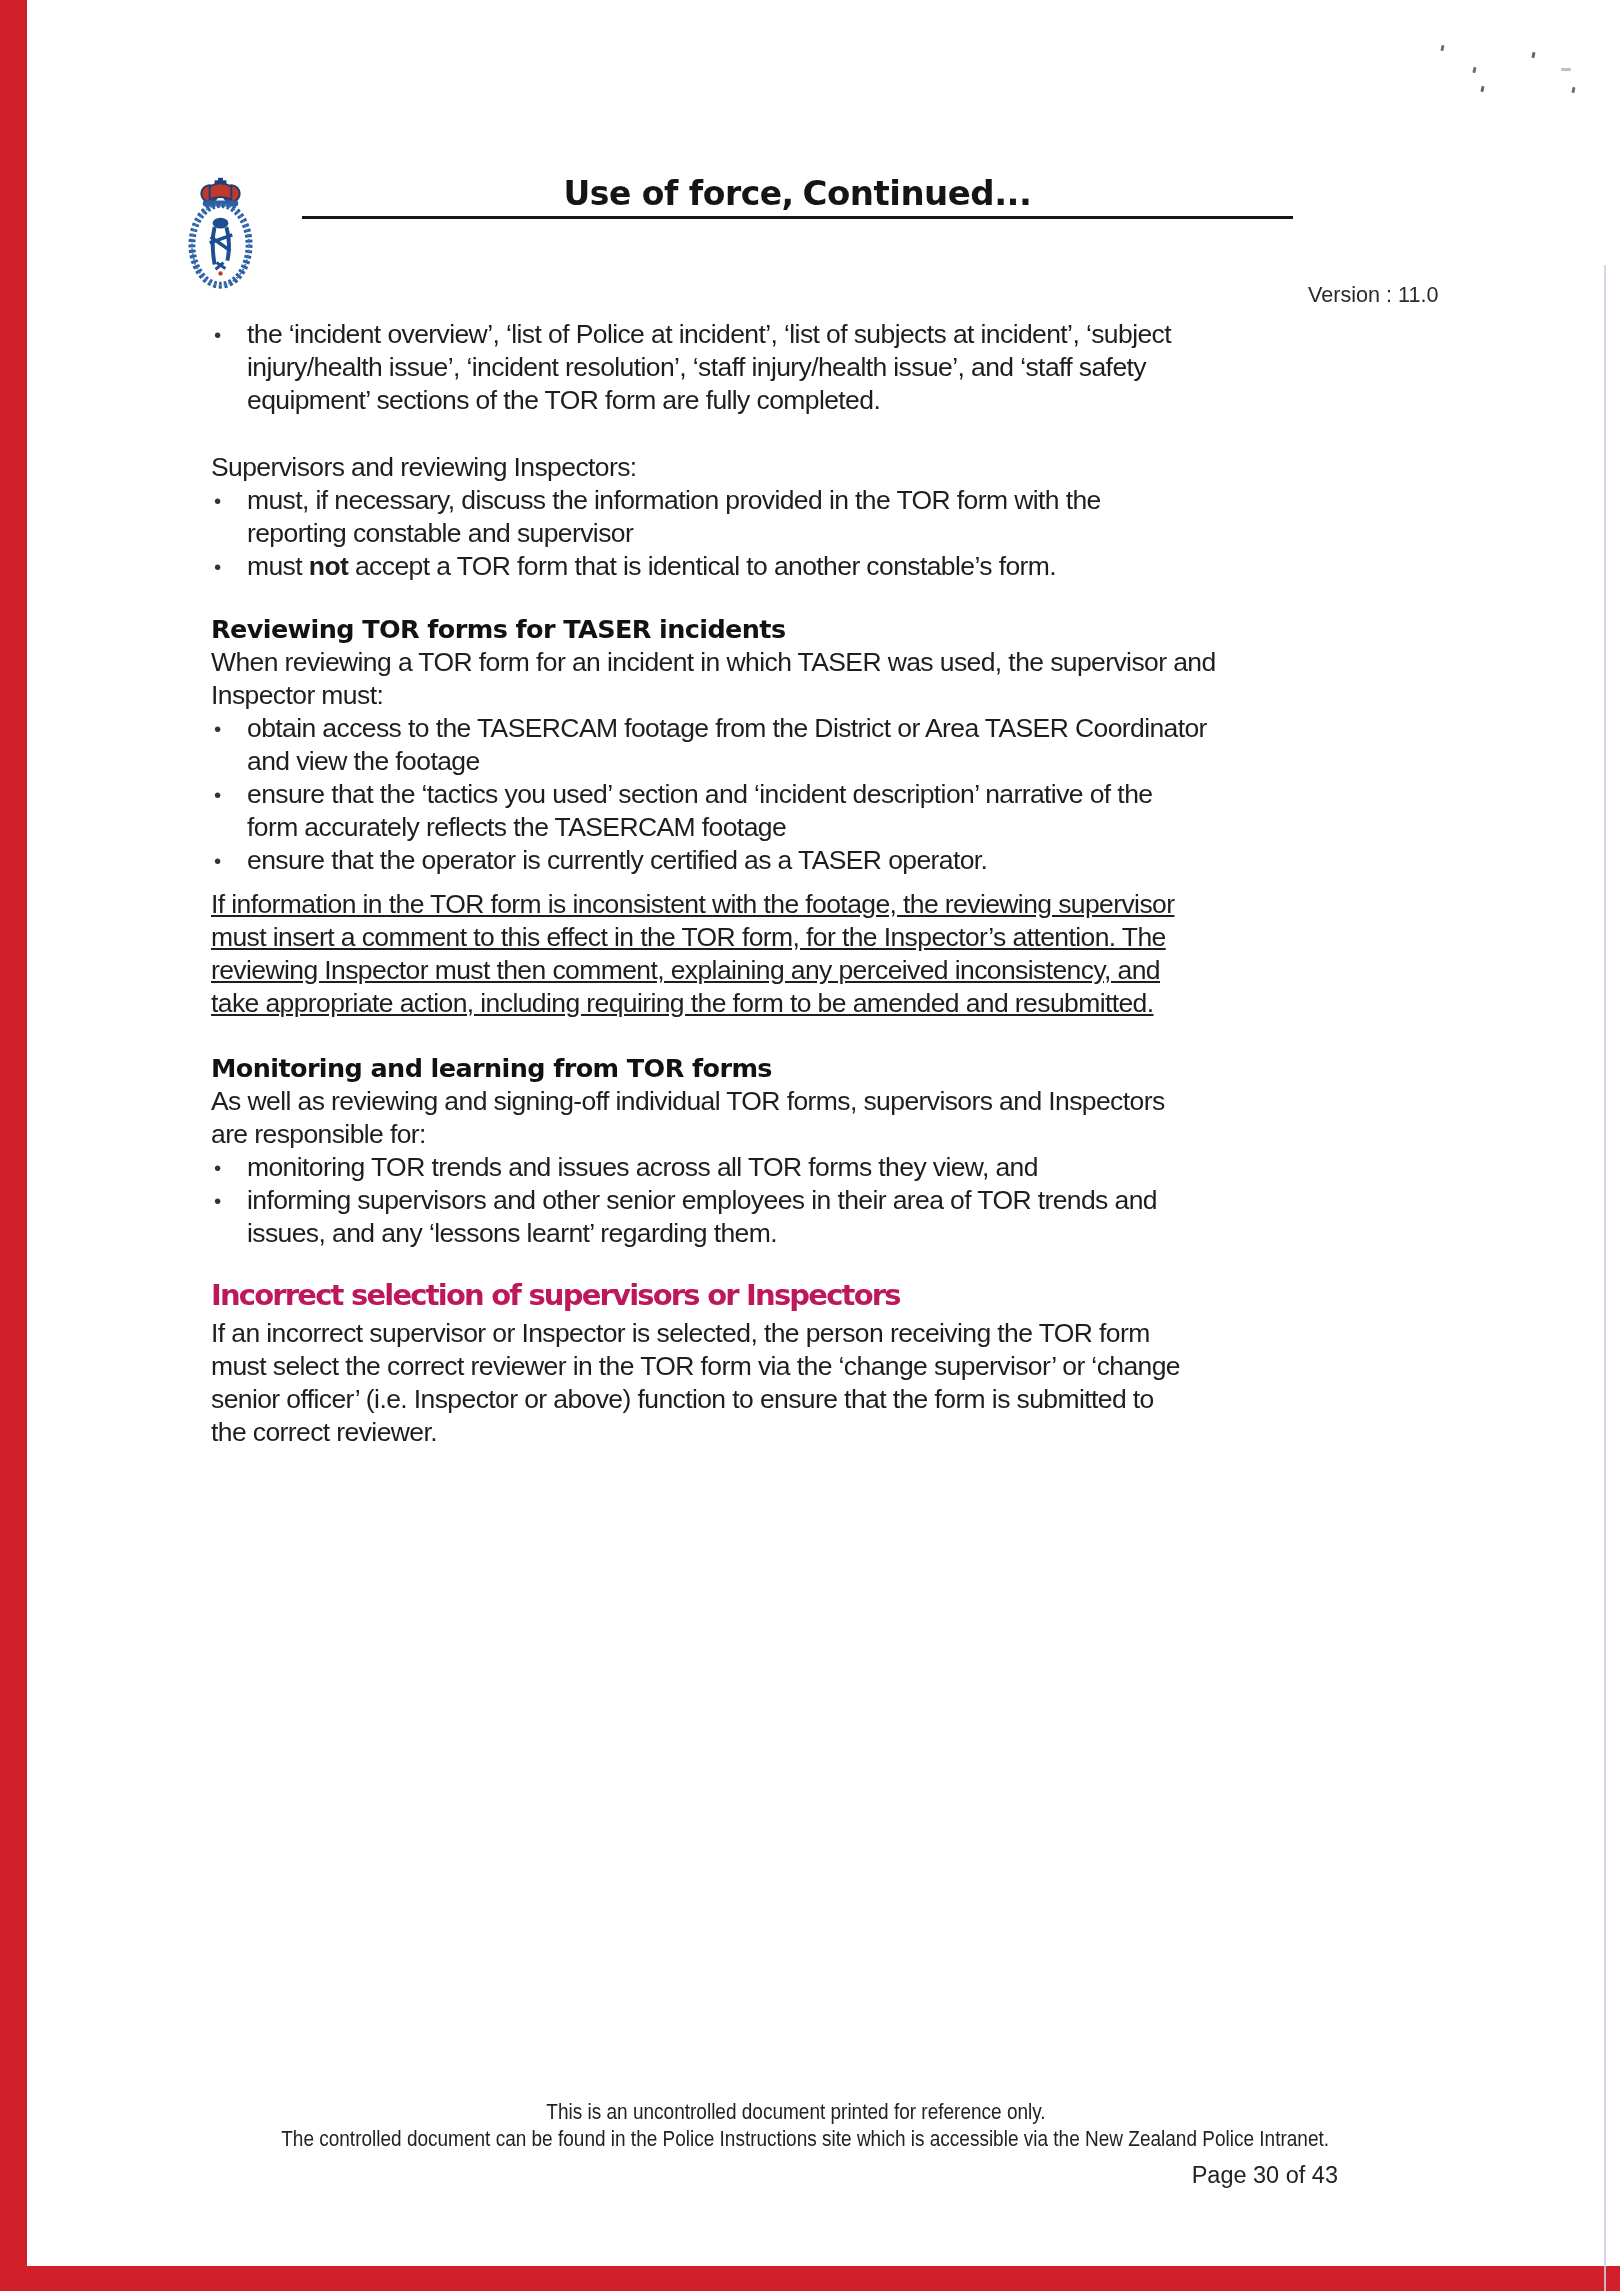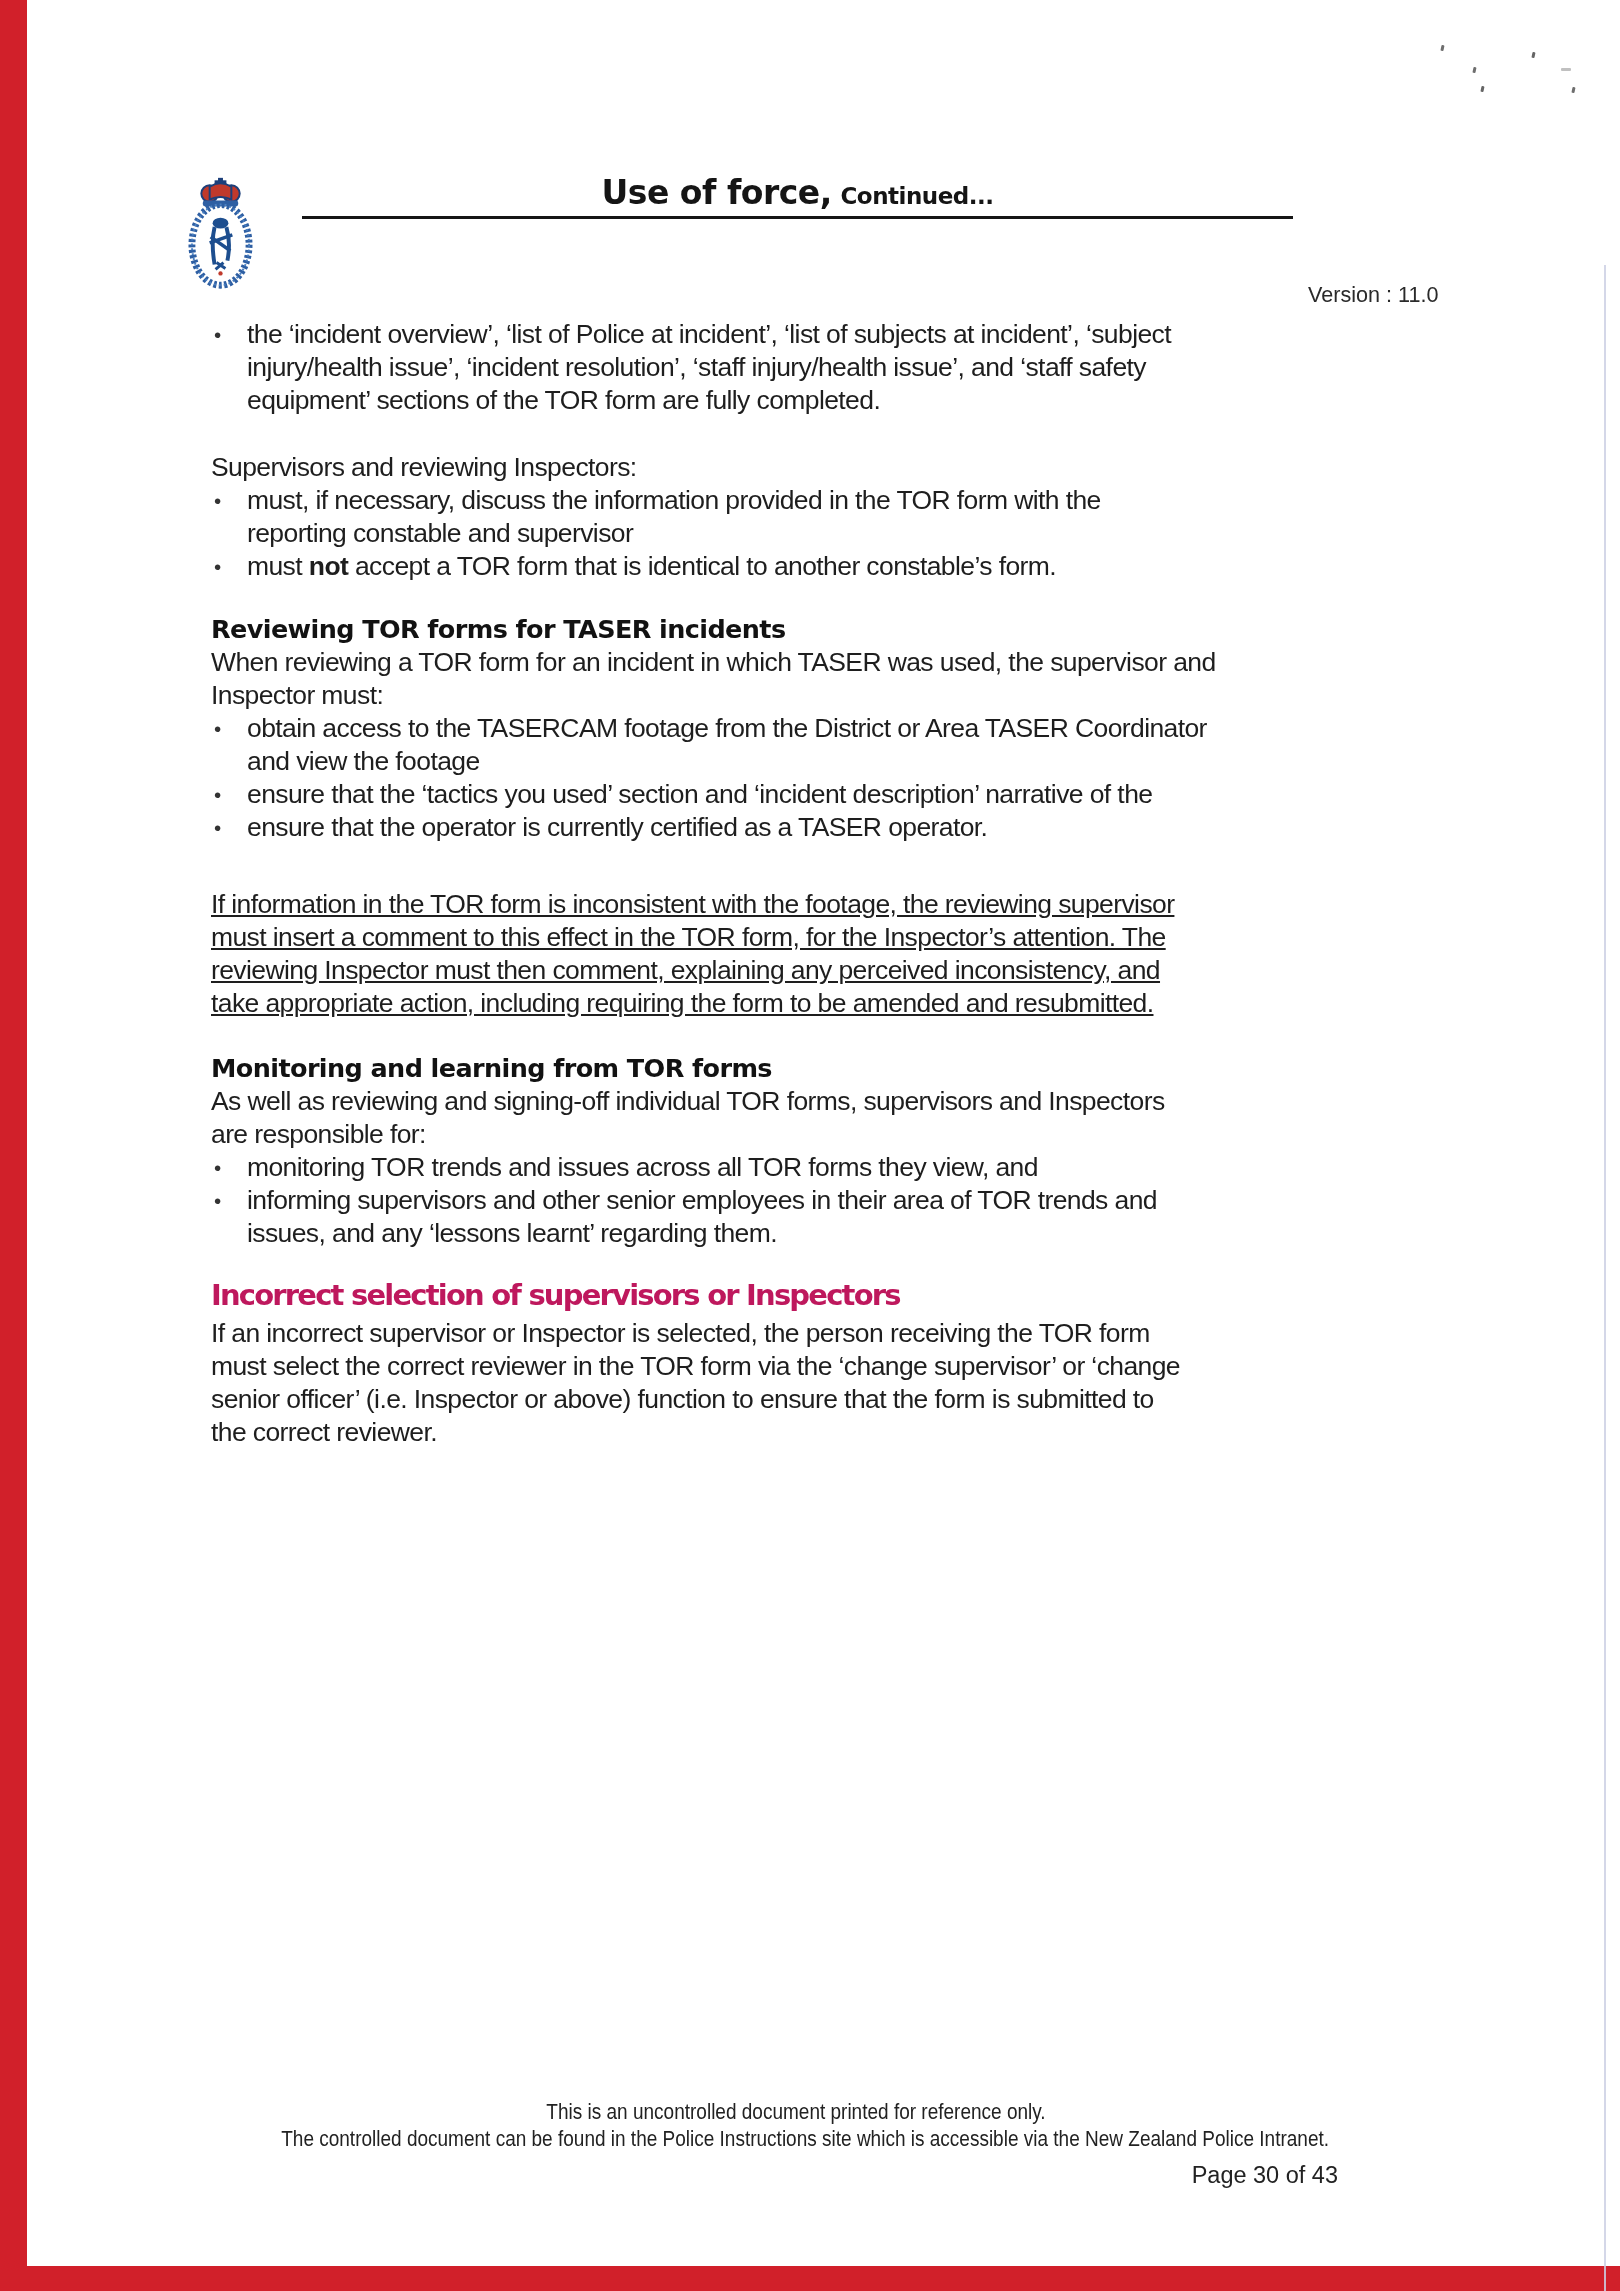--- a/index.html
+++ b/index.html
@@ -19,21 +19,21 @@
   
   .speck{position:absolute;width:2.9px;height:5.9px;background:#4a4a4a;border-radius:1px;transform:rotate(12deg);}
   
   .logo{position:absolute;left:188px;top:177px;width:65px;height:112px;}
   .title-wrap{
     position:absolute;left:302px;top:173px;width:991px;
     text-align:center;white-space:nowrap;
     font-family:"DejaVu Sans", sans-serif;font-weight:bold;color:#151515;
   }
   .title-main{font-size:33px;letter-spacing:-0.5px;}
-  .title-suffix{font-size:23px;margin-left:8.8px;letter-spacing:-0.5px;}
+  .title-suffix{font-size:34px;margin-left:8.8px;letter-spacing:-0.5px;}
   .title-underline{position:absolute;left:302px;top:216px;width:991px;height:2.9px;background:#161616;}
   .version{position:absolute;left:1308px;top:282px;font-size:21.6px;color:#2a2a2a;white-space:nowrap;}
   
   .section{position:absolute;left:211px;white-space:nowrap;font-size:26.5px;line-height:33px;letter-spacing:-0.6px;}
   #s1{top:318px;}
   #s2{top:451px;}
   #s3{top:613px;}
   #s4{top:888px;text-decoration:underline;}
   #s5{top:1052px;}
   #s6{top:1276px;}
@@ -132,20 +132,21 @@
         <div class="line">Inspector must:</div>
       </div>
       <div class="block bullet">
         <span class="bdot">•</span>
         <div class="line">obtain access to the TASERCAM footage from the District or Area TASER Coordinator</div>
         <div class="line">and view the footage</div>
       </div>
       <div class="block bullet">
         <span class="bdot">•</span>
         <div class="line">ensure that the ‘tactics you used’ section and ‘incident description’ narrative of the</div>
+        <div class="line">form accurately reflects the TASERCAM footage</div>
       </div>
       <div class="block bullet">
         <span class="bdot">•</span>
         <div class="line">ensure that the operator is currently certified as a TASER operator.</div>
       </div>
     </div>
   <div class="section" id="s4">
       <div class="block para">
         <div class="line">If information in the TOR form is inconsistent with the footage, the reviewing supervisor</div>
         <div class="line">must insert a comment to this effect in the TOR form, for the Inspector’s attention. The</div>

